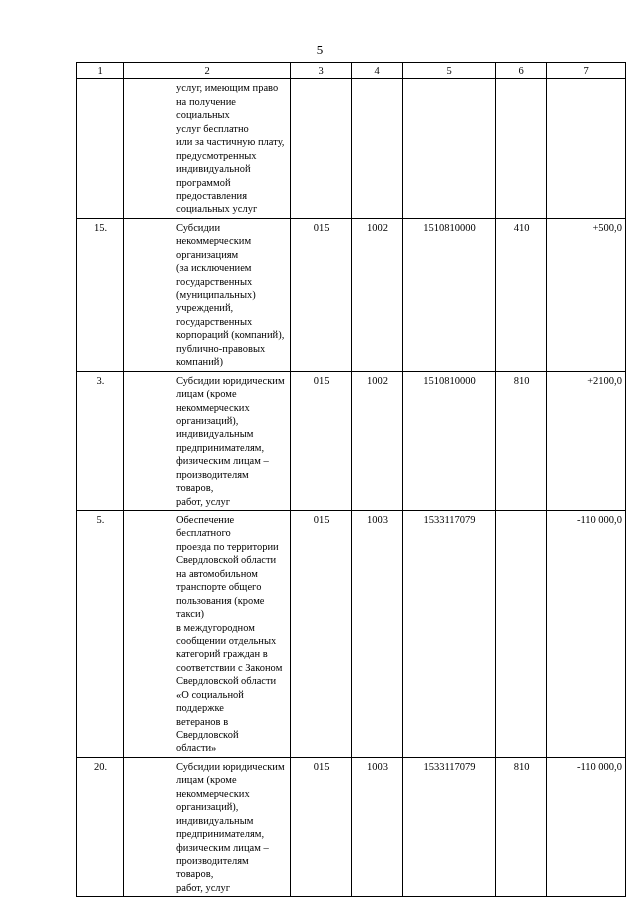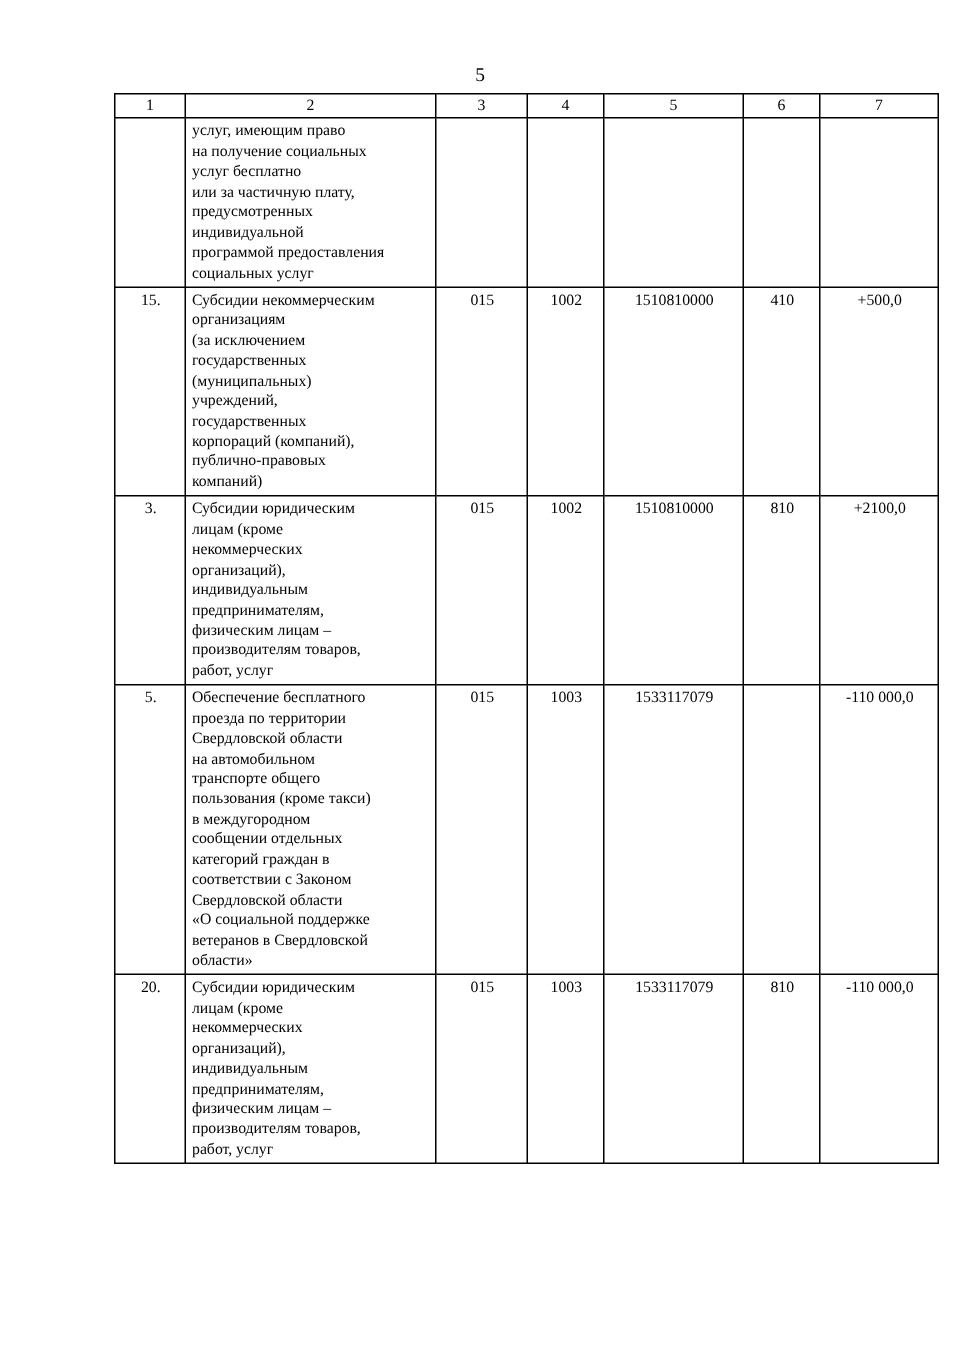--- a/index.html
+++ b/index.html
@@ -55,29 +55,30 @@
 
   tr.header-row td {
     text-align: center;
     font-size: 10.5px;
     padding: 1px 2px;
     height: 13px;
   }
   .cell-text {
     white-space: pre-line;
     display: block;
+    margin-left: 48px;
   }
   .num-cell, .code-cell {
     white-space: pre-line;
     display: block;
   }
   .amount-cell {
     white-space: pre-line;
     display: block;
-    text-align: center;
+    text-align: right;
   }
 </style>
 </head>
 <body>
 
 <div class="page">
 
   <div class="page-number">5</div>
 
   <table class="doc-table">

